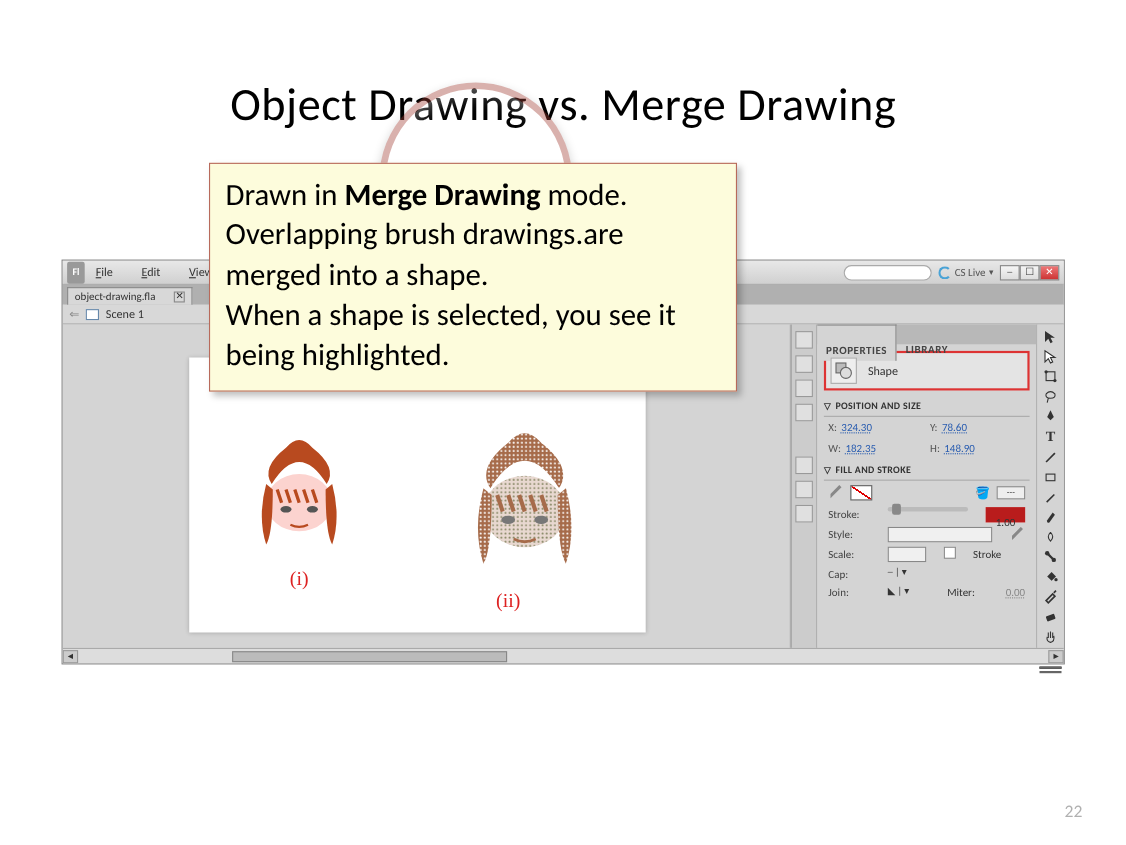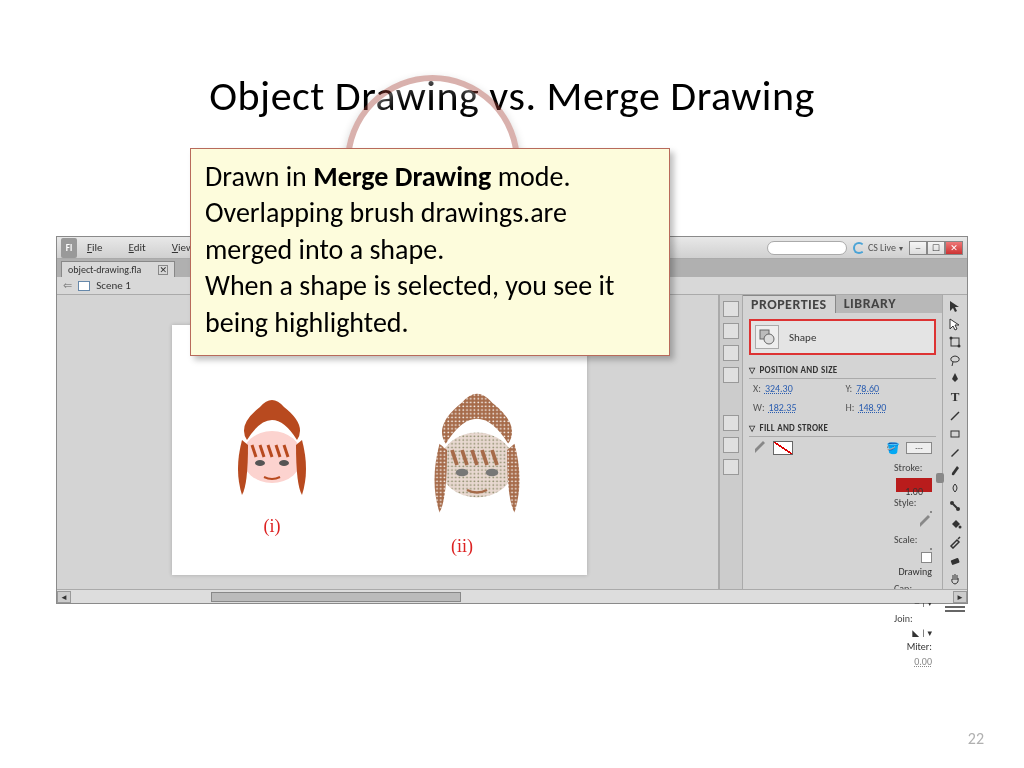--- a/index.html
+++ b/index.html
@@ -48,38 +48,38 @@
   .stage { position:absolute; left:115px; top:30px; width:415px; height:250px; background:#fff; box-shadow:0 0 4px rgba(0,0,0,0.2);}
   .face { position:absolute; width:120px; text-align:center;}
   .face.f1 { left:40px; top:60px;}
   .face.f2 { left:230px; top:50px;}
   .face-svg { width:120px; height:120px;}
   .face-label { color:#d22; font-size:18px; font-family:'Times New Roman',serif; margin-top:8px;}
   .midribbon { width:24px; background:#ccc; border-left:1px solid #aaa; border-right:1px solid #aaa; display:flex; flex-direction:column; gap:6px; padding-top:6px; align-items:center;}
   .midribbon .mi{width:16px;height:16px;background:#e0e0e0;border:1px solid #999;}
   .panels { width:200px; background:#d4d4d4; border-right:1px solid #aaa;}
   .panel-tabs { height:18px; display:flex; background:#b8b8b8;}
-  .panel-tab { padding:0 8px; font-size:14px; font-weight:bold; letter-spacing:0.5px; color:#444;}
+  .panel-tab { padding:16px 8px; font-size:10px; font-weight:bold; letter-spacing:0.5px; color:#444;}
   .panel-tab.active{ background:#d4d4d4; border-top:1px solid #888; border-right:1px solid #888;}
   .shape-row { margin:6px; padding:4px; border:2px solid #d33; background:#e4e4e4; display:flex; align-items:center; gap:10px;}
   .shape-icon{width:24px;height:24px;background:#eee;border:1px solid #aaa;display:flex;align-items:center;justify-content:center;}
   .shape-icon svg{width:18px;height:18px;}
   .panel-section { margin:2px 6px;}
   .section-hdr { font-size:9px; font-weight:bold; letter-spacing:0.3px; padding:3px 0; border-bottom:1px solid #aaa; display:flex; align-items:center; gap:4px;}
   .section-hdr .tri{font-size:8px;}
   .kv-row { display:flex; gap:6px; padding:3px 4px; font-size:10px;}
   .kv { flex:1; display:flex; gap:4px; align-items:center;}
   .kv .k{color:#555;}
   .kv .v{color:#2a5db0; text-decoration:underline dotted;}
   .fillstroke-row{display:flex;align-items:center;gap:6px;padding:4px;}
   .swatch{width:20px;height:14px;border:1px solid #666;}
   .swatch.none{background:linear-gradient(to top right,#fff 46%,#d00 46%,#d00 54%,#fff 54%);}
   .pencil{width:14px;height:14px;}
   .dash{width:26px;height:12px;border:1px solid #888;background:#eee;font-size:8px;text-align:center;}
-  .ctrl-row{display:flex;align-items:flex-end;gap:2px;padding:2px 4px;font-size:10px;flex-direction:column;}
+  .ctrl-row{display:flex;align-items:flex-start;gap:16px;padding:2px 4px;font-size:10px;}
   .ctrl-row label{width:38px;color:#444;}
   .slider{flex:1;height:4px;background:#bbb;border-radius:2px;position:relative;}
   .slider::after{content:'';position:absolute;left:4px;top:-3px;width:8px;height:10px;background:#888;border-radius:2px;}
   .num-input{width:36px;height:14px;border:7px solid #b91c1c;background:#fff;font-size:10px;text-align:right;padding-right:2px;}
   .dropdown{flex:1;height:14px;border:1px solid #888;background:#f0f0f0;}
   .chk{width:11px;height:11px;border:1px solid #888;background:#fff;}
   .tools { width:24px; background:#d4d4d4; display:flex; flex-direction:column; align-items:center; padding-top:2px;}
   .tool{width:20px;height:20px;border:1px solid transparent;display:flex;align-items:center;justify-content:center;margin:1px 0;}
   .hscroll{position:absolute;left:0;bottom:0;right:0;height:14px;background:#ddd;border-top:1px solid #aaa;display:flex;align-items:center;}
   .hscroll .arrow{width:14px;height:12px;background:#ccc;border:1px solid #999;font-size:8px;text-align:center;line-height:10px;}
@@ -246,21 +246,21 @@
             <label>Style:</label>
             <div class="dropdown"></div>
             <svg class="pencil" viewBox="0 0 14 14">
                 <path d="M2 12 L4 10 L12 2 L10 0 L2 8 Z" fill="#888"></path>
               </svg>
           </div>
           <div class="ctrl-row">
             <label>Scale:</label>
             <div class="dropdown" style="flex:0.6"></div>
             <div class="chk"></div>
-            <span style="font-size:10px;">Drawing</span>
+            <span style="font-size:10px;">Stroke</span>
           </div>
           <div class="ctrl-row">
             <label>Cap:</label>
             <span style="font-size:9px;">─ | ▾</span>
           </div>
           <div class="ctrl-row">
             <label>Join:</label>
             <span style="font-size:9px;">◣ | ▾</span>
             <span style="margin-left:auto;font-size:10px;">Miter:</span>
             <span class="v" style="color:#888;text-decoration:underline dotted;margin-left:12px;">0.00</span>

